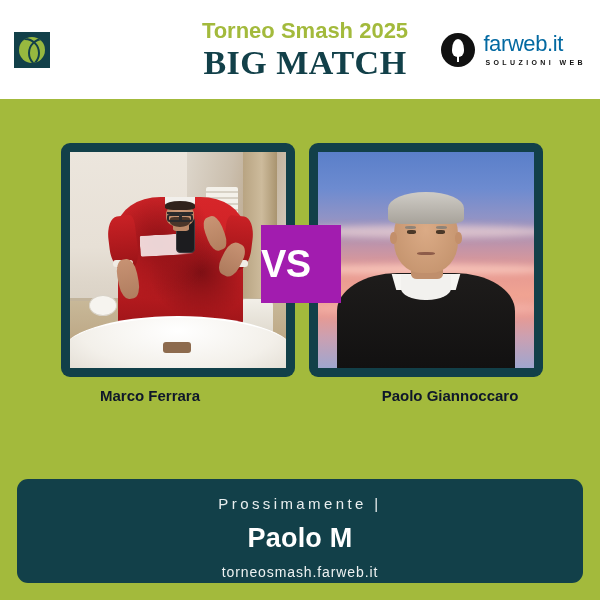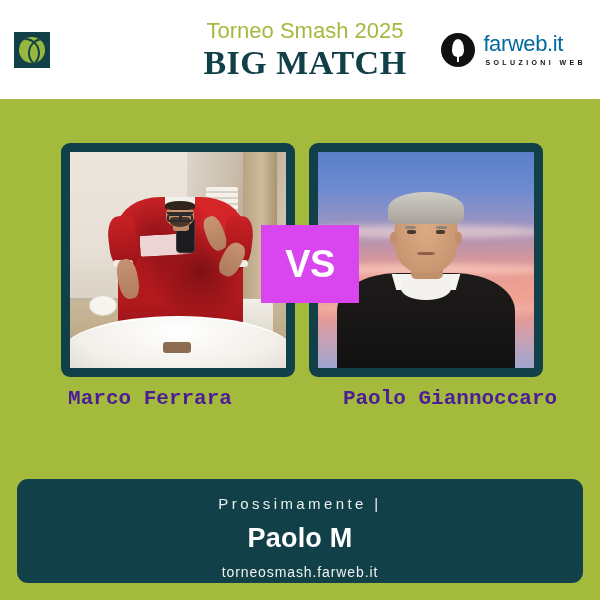--- a/index.html
+++ b/index.html
@@ -90,21 +90,21 @@
     padding-left: 2px;
     font-family: "Liberation Sans", sans-serif;
   }
 
   .header-center {
     flex: 1 1 auto;
     text-align: center;
   }
   .tourney-line {
     font-size: 22px;
-    font-weight: normal;
+    font-weight: bold;
     color: #a3ba3c;
     line-height: 1.15;
     font-family: "Liberation Sans", sans-serif;
   }
   .bigmatch-line {
     font-size: 34px;
     font-weight: bold;
     color: #124049;
     line-height: 1.1;
     letter-spacing: 0.5px;
@@ -418,26 +418,26 @@
   .ph-right .mouth {
     position: absolute; left: 36%; top: 72%; width: 28%; height: 4%;
     background: #8e5c49; border-radius: 40%;
   }
 
   
   .vs-badge {
     position: absolute;
     left: 261px;
     top: 126px;
-    width: 98px;
+    width: 80px;
     height: 78px;
-    background: #d946ef;
+    background: #a21caf;
     display: flex;
     align-items: center;
-    justify-content: center;
+    justify-content: flex-start;
     z-index: 5;
   }
   .vs-text {
     color: #ffffff;
     font-size: 38px;
     font-weight: bold;
     letter-spacing: -0.5px;
     line-height: 1;
     font-family: "Liberation Sans", sans-serif;
   }
@@ -446,24 +446,24 @@
   .names-row {
     position: absolute;
     left: 0;
     top: 288px;
     width: 600px;
     display: flex;
   }
   .player-name {
     width: 300px;
     text-align: center;
-    color: #4c1d95;
-    font-size: 21px;
+    color: #0f172a;
+    font-size: 15px;
     font-weight: bold;
-    font-family: Liberation Mono, monospace;
+    font-family: Liberation Sans, sans-serif;
   }
   .player-name.left  { padding-right: 0px; }
   .player-name.right { padding-left: 0px; }
 
   
   .banner {
     position: absolute;
     left: 17px;
     top: 479px;
     width: 566px;

